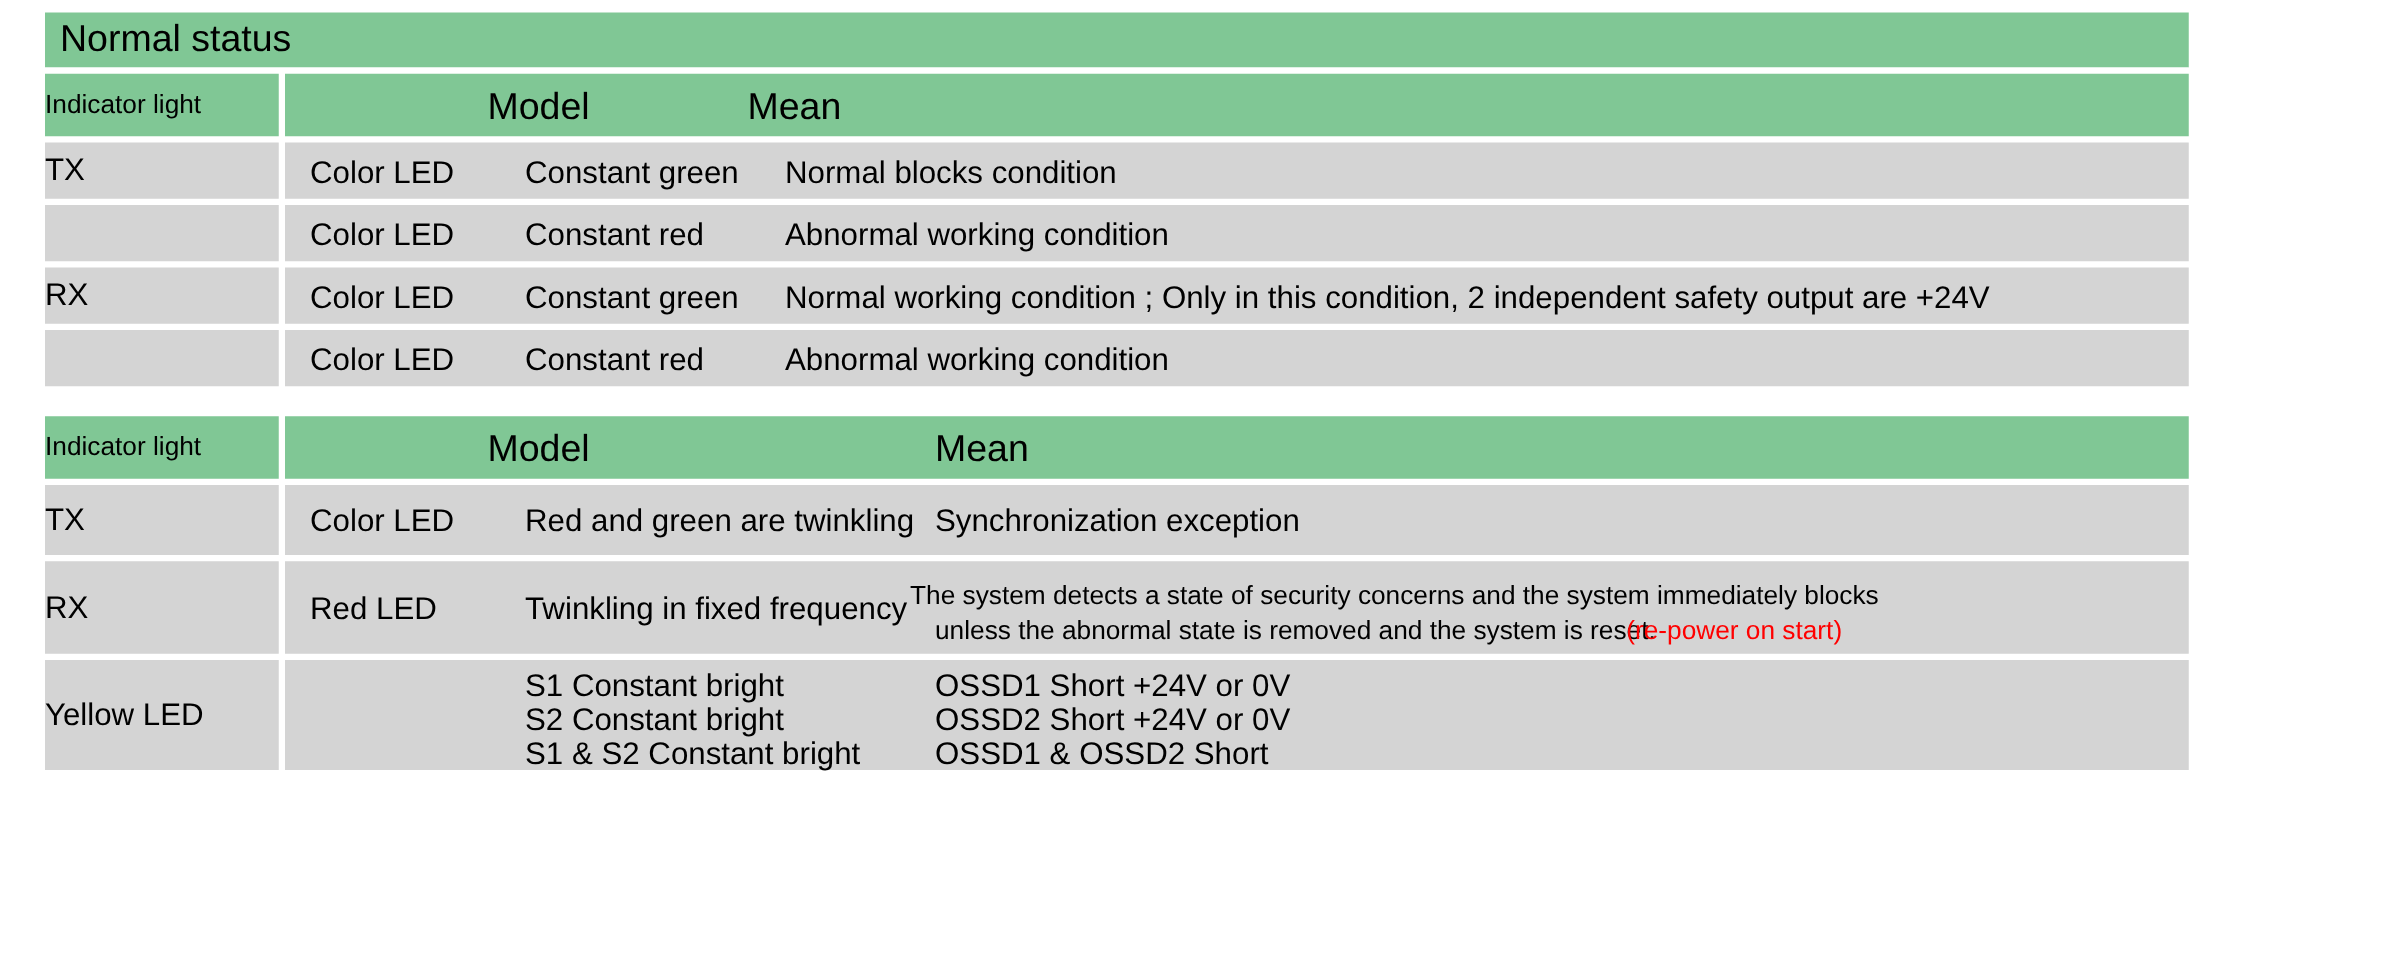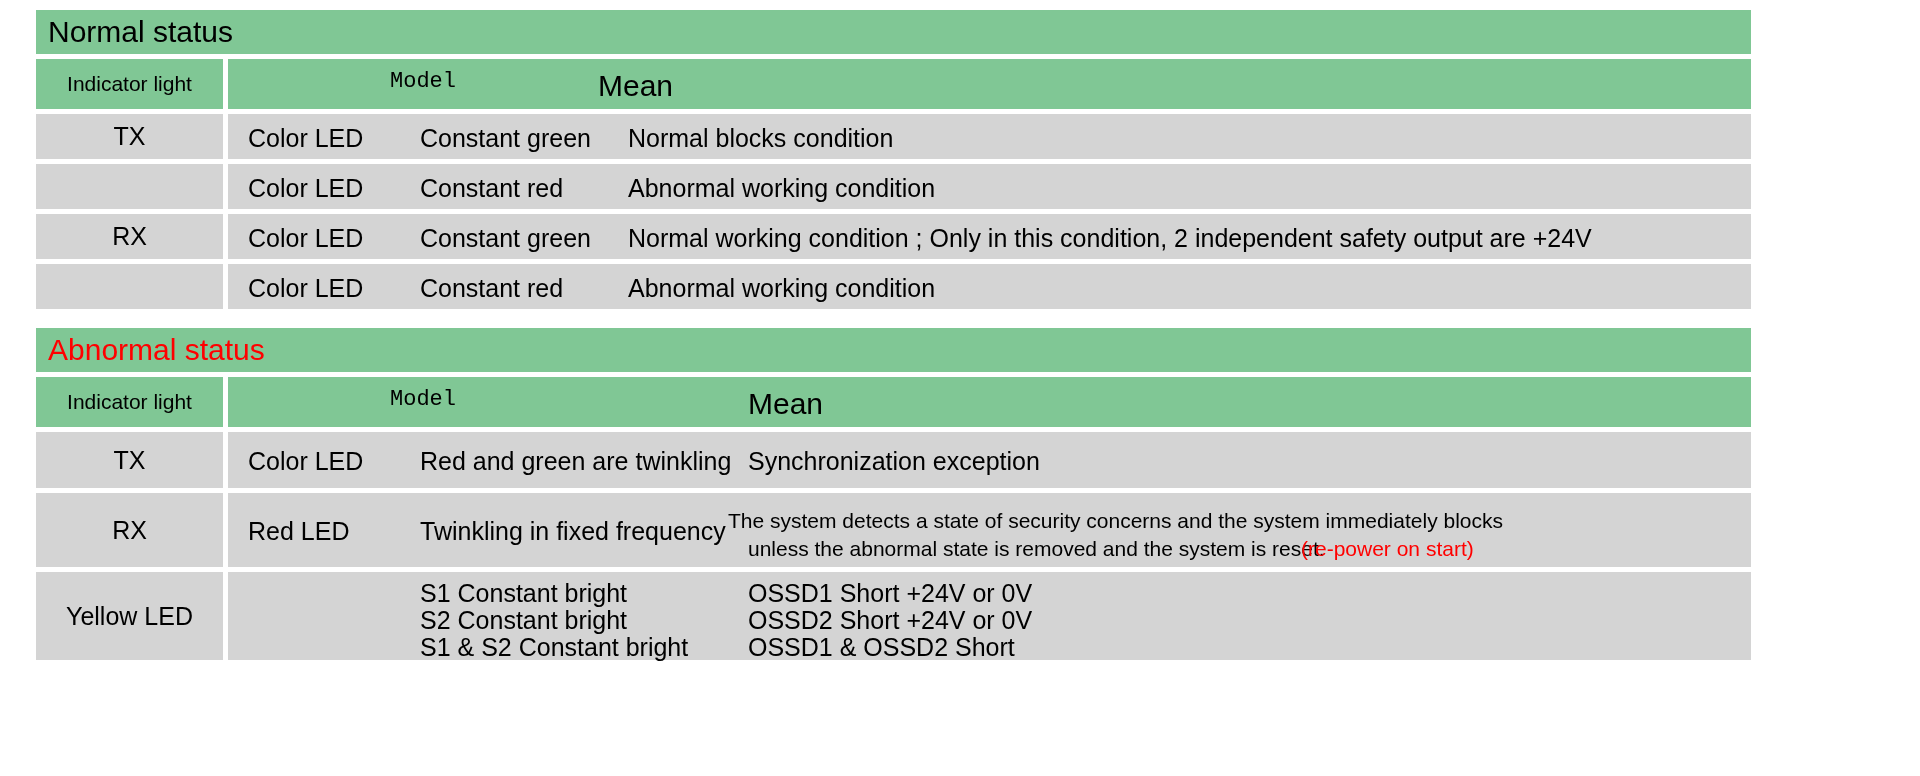--- a/index.html
+++ b/index.html
@@ -54,44 +54,43 @@
   .row {
     display: flex;
     background: #ffffff;
   }
   .cell-first {
     width: 187px;
     flex: 0 0 187px;
     box-sizing: border-box;
     display: flex;
     align-items: center;
-    justify-content: center;
+    justify-content: flex-start;
     text-align: center;
   }
   .cell-rest {
     flex: 1 1 auto;
     margin-left: 5px;
     box-sizing: border-box;
     display: flex;
     align-items: center;
   }
 
   .hdr .cell-first,
   .hdr .cell-rest { background: #80c795; }
   .body-row .cell-first,
   .body-row .cell-rest { background: #d4d4d4; }
 
   .hdr .cell-first { font-size: 21px; }
   .hdr .cell-rest { position: relative; }
 
   .hdr-model {
     position: absolute;
-    font-size: 22px;
+    font-size: 30px;
     line-height: 1;
-    font-family: Liberation Mono, monospace;
   }
   .hdr-mean {
     position: absolute;
     font-size: 30px;
     line-height: 1;
   }
 
   
   .sub {
     position: absolute;
@@ -188,23 +187,20 @@
       <div class="cell-rest">
         <span class="sub" style="left:20px; top:10px;">Color LED</span>
         <span class="sub" style="left:192px; top:10px;">Constant red</span>
         <span class="sub" style="left:400px; top:10px;">Abnormal working condition</span>
       </div>
     </div>
   </div>
 
   <div class="status-table" id="table-abnormal">
 
-    <div class="title-bar abnormal">
-      <span class="title-text">Abnormal status</span>
-    </div>
     <div class="gap-row"></div>
 
     <div class="row hdr">
       <div class="cell-first">
         <span>Indicator light</span>
       </div>
       <div class="cell-rest">
         <span class="hdr-model" style="left:162px; top:12px;">Model</span>
         <span class="hdr-mean" style="left:520px; top:12px;">Mean</span>
       </div>

